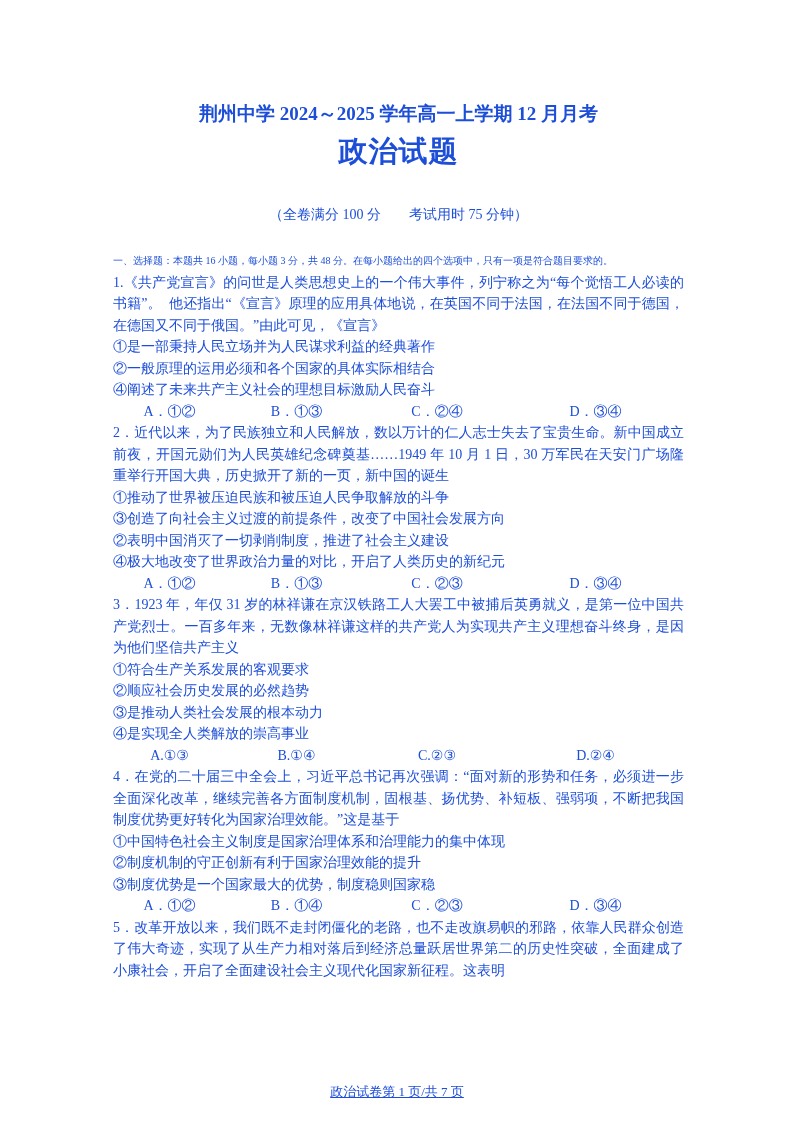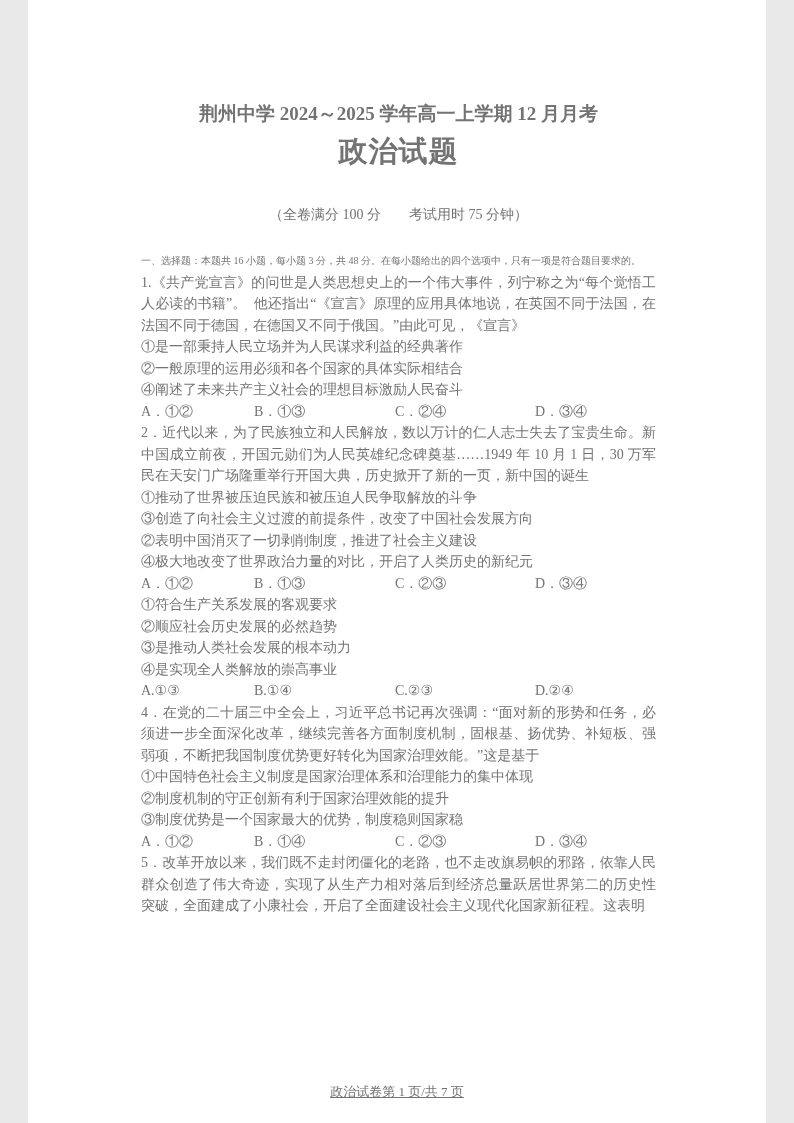--- a/index.html
+++ b/index.html
@@ -1,25 +1,25 @@
 <!DOCTYPE html>
 <html><head>
 <meta charset="utf-8">
 <style>
   * { margin: 0; padding: 0; box-sizing: border-box; }
   html, body { background: #e9e9e9; }
   .page {
-    width: 738px;
+    width: 794px;
     height: 1123px;
     margin: 0 auto;
     background: #ffffff;
     position: relative;
     padding: 102px 110px 0 113px;
     font-family: "Liberation Serif", "DejaVu Serif", serif;
-    color: #737373;
+    color: #1d4ed8;
   }
   .school-line {
     text-align: center;
     font-size: 19px;
     font-weight: bold;
     line-height: 24px;
     white-space: pre-wrap;
   }
   .subject-title {
     text-align: center;
@@ -49,21 +49,21 @@
     line-height: 21.5px;
     text-align: justify;
     white-space: pre-wrap;
   }
   .choices {
     display: grid;
     grid-template-columns: 113px 141px 140px auto;
     font-size: 14px;
     line-height: 21.5px;
   }
-  .choices span { white-space: pre-wrap; }
+  .choices span { white-space: pre-wrap; text-align: center; }
   .footer {
     position: absolute;
     left: 0;
     bottom: 22px;
     width: 100%;
     text-align: center;
     font-size: 13px;
     white-space: pre-wrap;
     text-decoration: underline;
   }
@@ -100,20 +100,21 @@
     <p class="statement">④极大地改变了世界政治力量的对比，开启了人类历史的新纪元</p>
     <div class="choices">
       <span>A．①②</span>
       <span>B．①③</span>
       <span>C．②③</span>
       <span>D．③④</span>
     </div>
   </div>
 
   <div class="question">
+    <p class="stem">3．1923 年，年仅 31 岁的林祥谦在京汉铁路工人大罢工中被捕后英勇就义，是第一位中国共产党烈士。一百多年来，无数像林祥谦这样的共产党人为实现共产主义理想奋斗终身，是因为他们坚信共产主义</p>
     <p class="statement">①符合生产关系发展的客观要求</p>
     <p class="statement">②顺应社会历史发展的必然趋势</p>
     <p class="statement">③是推动人类社会发展的根本动力</p>
     <p class="statement">④是实现全人类解放的崇高事业</p>
     <div class="choices">
       <span>A.①③</span>
       <span>B.①④</span>
       <span>C.②③</span>
       <span>D.②④</span>
     </div>

